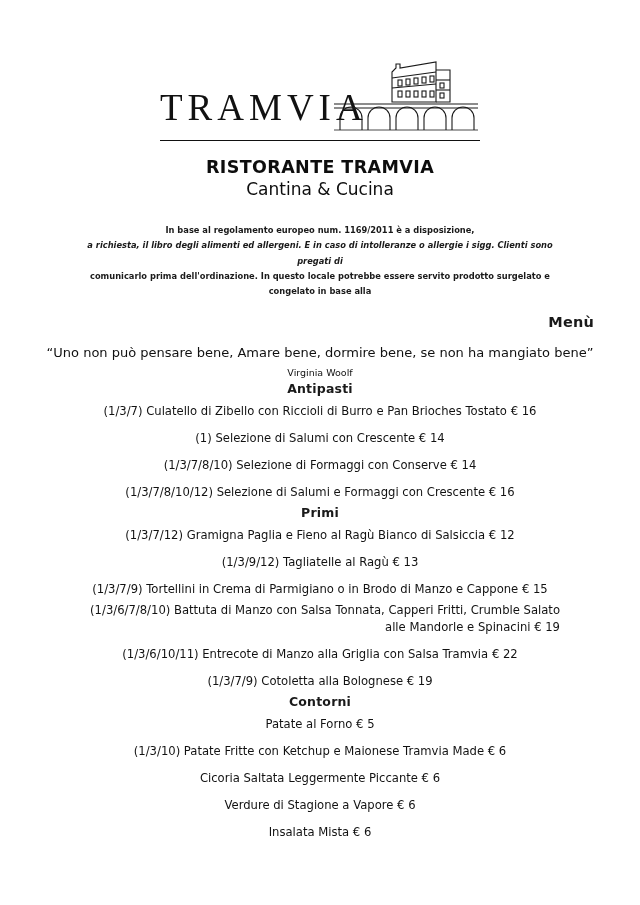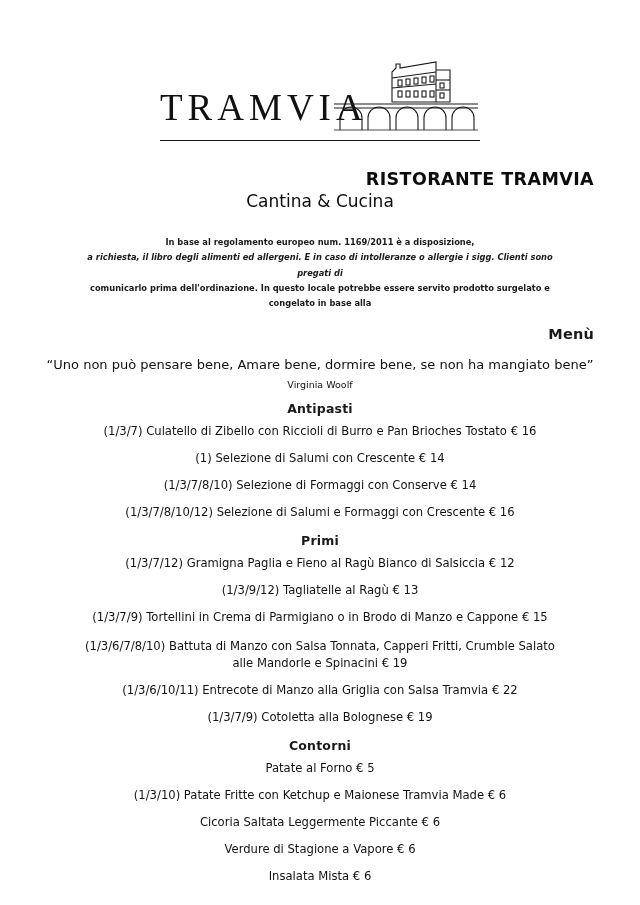--- a/index.html
+++ b/index.html
@@ -54,26 +54,26 @@
   .logo-art {
     position: absolute;
     right: 0;
     top: 0;
     width: 148px;
     height: 84px;
   }
 
   
   .rest-name {
-    text-align: right;
+    text-align: center;
     font-family: "DejaVu Sans", sans-serif;
     font-weight: bold;
     font-size: 17.5px;
     letter-spacing: 0.4px;
-    margin-top: 16px;
+    margin-top: 4px;
     color: #0d0d0d;
   }
   .rest-sub {
     text-align: center;
     font-family: "DejaVu Sans", sans-serif;
     font-size: 17px;
     margin-top: 2px;
     color: #0d0d0d;
   }
 
@@ -106,21 +106,21 @@
     color: #111;
   }
   .quote-author {
     text-align: center;
     font-size: 9.5px;
     margin-top: 7px;
     color: #111;
   }
 
   .section {
-    margin-top: 11px;
+    margin-top: 3px;
   }
   .section-title {
     text-align: center;
     font-size: 12.5px;
     font-weight: bold;
     margin-bottom: 7px;
     letter-spacing: 0.2px;
   }
   .dish {
     text-align: center;
@@ -204,21 +204,21 @@
   </div>
 
   <div class="section">
     <div class="section-title">Primi</div>
     <div class="dish">(1/3/7/12) Gramigna Paglia e Fieno al Ragù Bianco di Salsiccia € 12</div>
     <div class="dish">(1/3/9/12) Tagliatelle al Ragù € 13</div>
     <div class="dish">(1/3/7/9) Tortellini in Crema di Parmigiano o in Brodo di Manzo e Cappone € 15</div>
   </div>
 
   <div class="section">
-    <div class="dish" style="max-width:480px;">(1/3/6/7/8/10) Battuta di Manzo con Salsa Tonnata, Capperi Fritti, Crumble Salato alle Mandorle e Spinacini € 19</div>
+    <div class="dish" style="max-width:480px;text-align:right;">(1/3/6/7/8/10) Battuta di Manzo con Salsa Tonnata, Capperi Fritti, Crumble Salato alle Mandorle e Spinacini € 19</div>
     <div class="dish">(1/3/6/10/11) Entrecote di Manzo alla Griglia con Salsa Tramvia € 22</div>
     <div class="dish">(1/3/7/9) Cotoletta alla Bolognese € 19</div>
   </div>
 
   <div class="section">
     <div class="section-title">Contorni</div>
     <div class="dish">Patate al Forno € 5</div>
     <div class="dish">(1/3/10) Patate Fritte con Ketchup e Maionese Tramvia Made € 6</div>
     <div class="dish">Cicoria Saltata Leggermente Piccante € 6</div>
     <div class="dish">Verdure di Stagione a Vapore € 6</div>

